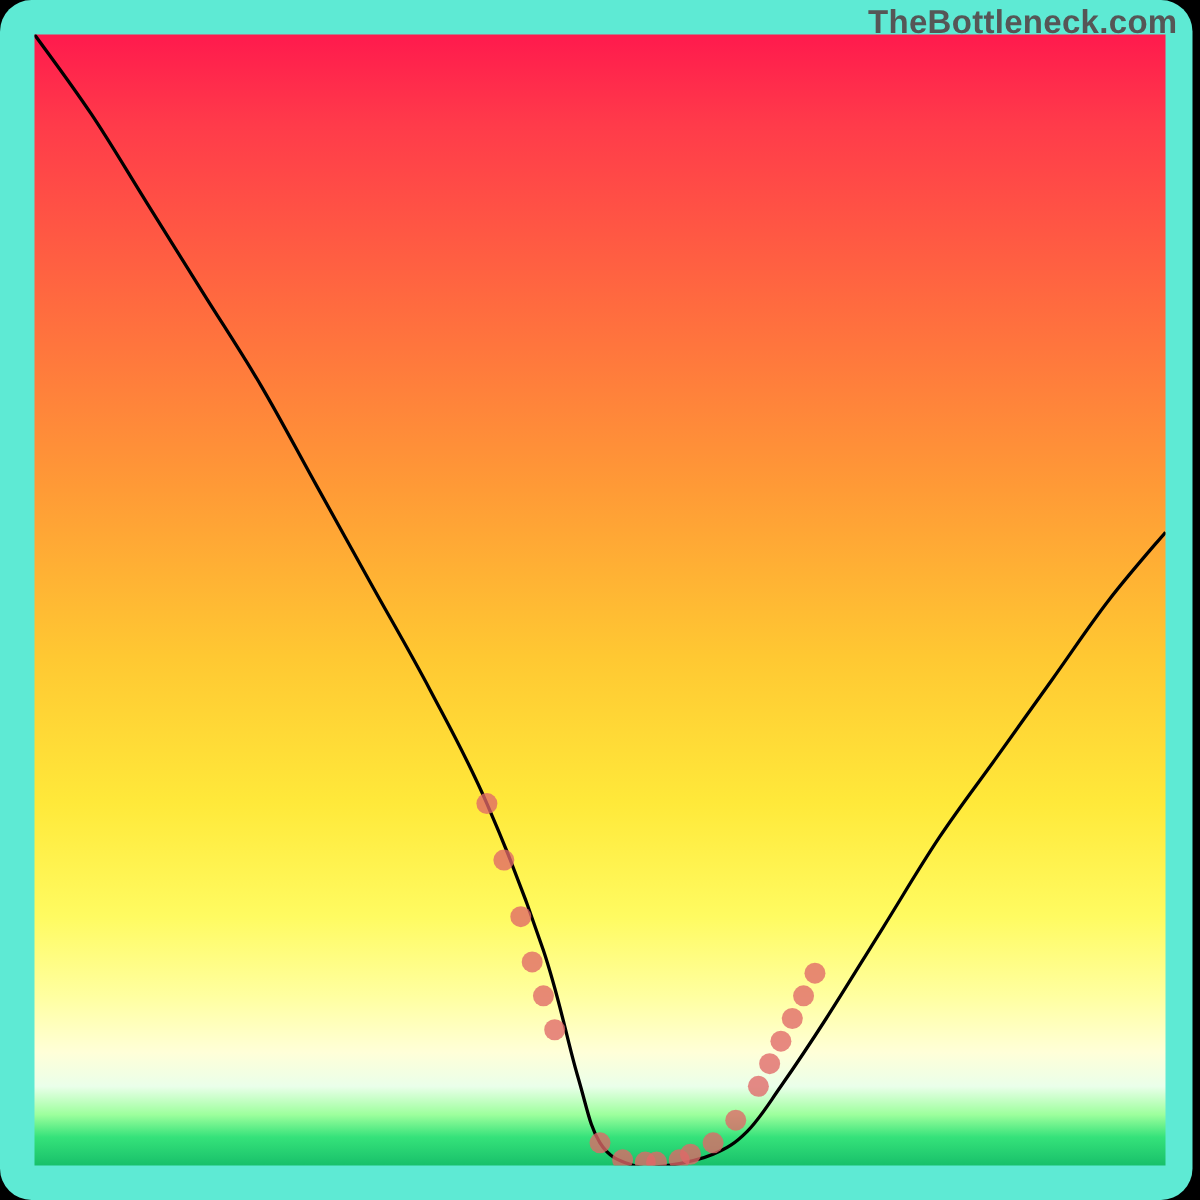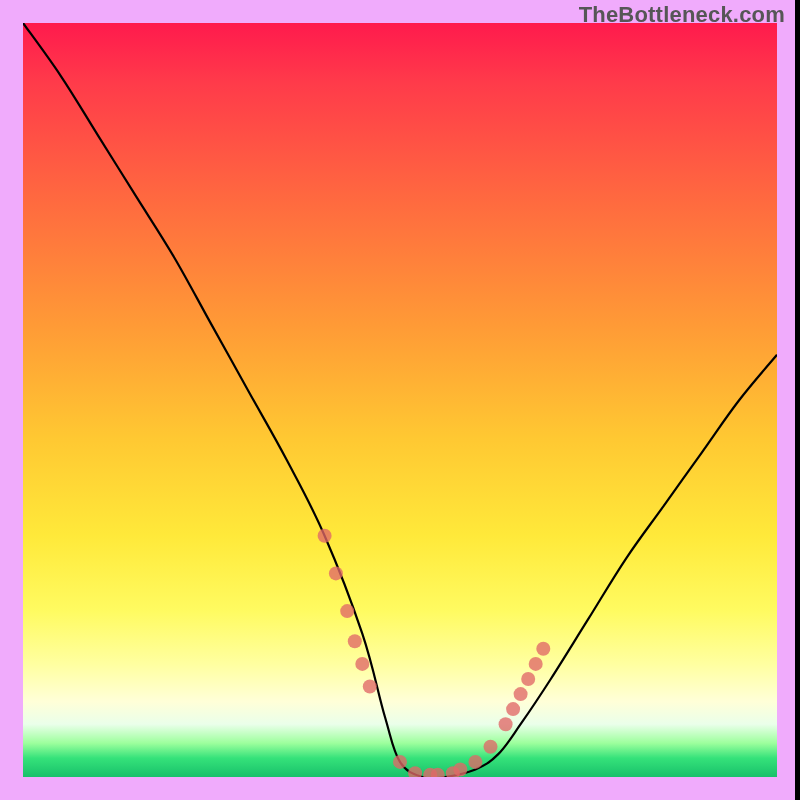--- a/index.html
+++ b/index.html
@@ -10,21 +10,22 @@
     background: #000;
     overflow: hidden;
     font-family: Arial, Helvetica, sans-serif;
   }
   .frame {
     position: absolute;
     left: 0;
     top: 0;
     width: 795px;
     height: 800px;
-    background: #f0abfc;
+    background: #5eead4;
+    border-radius: 21px;
   }
   .plot-area {
     position: absolute;
     left: 23px;
     top: 23px;
     width: 754px;
     height: 754px;
     
     background: linear-gradient(
       to bottom,

